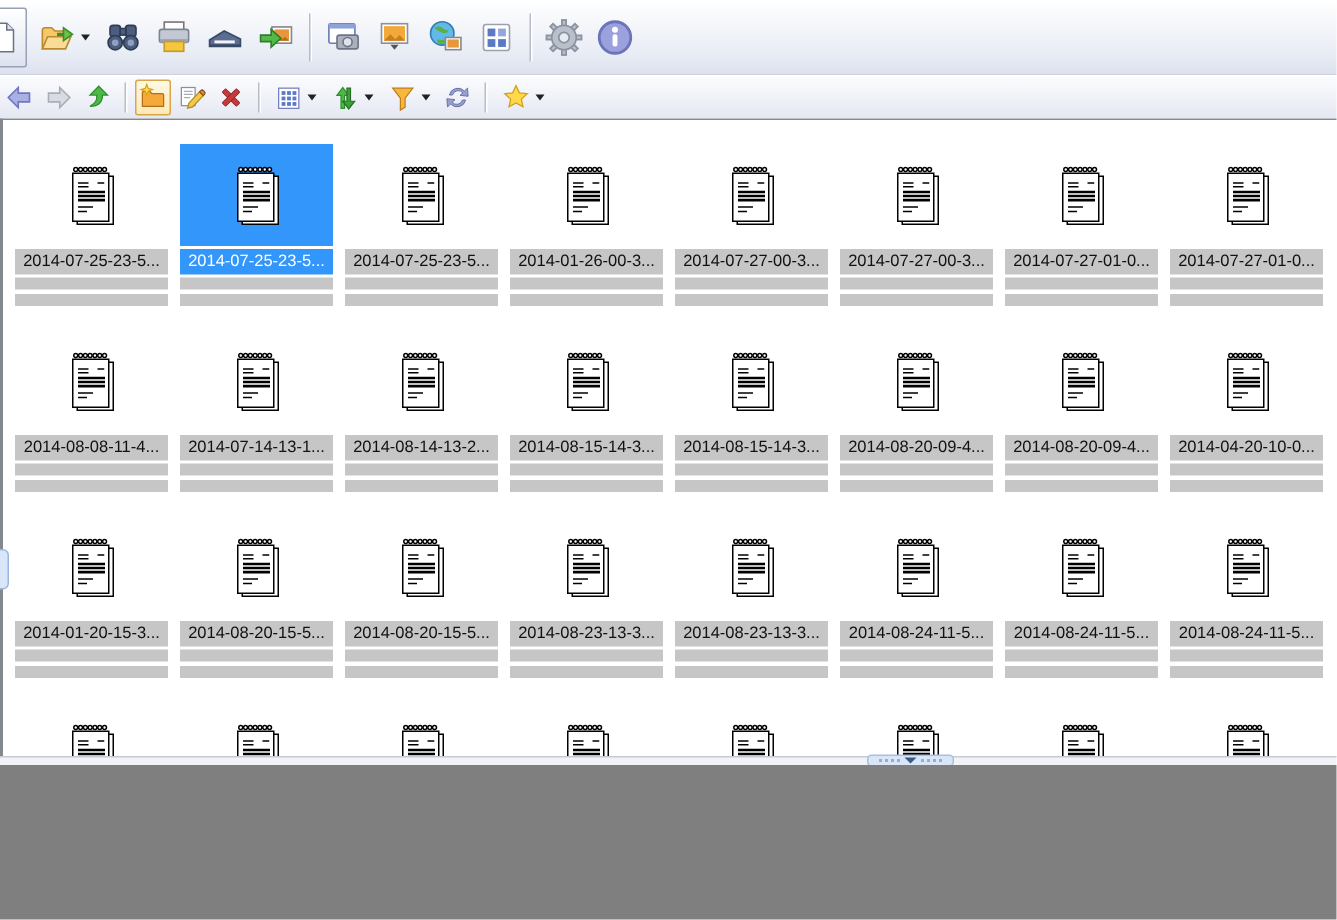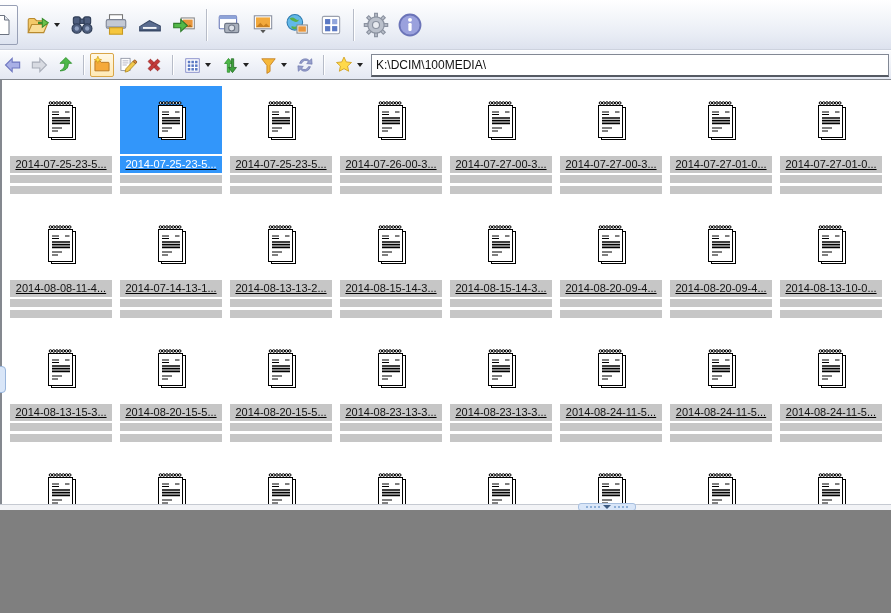--- a/index.html
+++ b/index.html
@@ -54,22 +54,21 @@
   }
   
   #browser-pane{
     position:absolute;left:0;top:79px;width:891px;height:425px;
     background:#ffffff;box-sizing:border-box;
     border-top:1px solid #84888f;border-left:2px solid #84888f;
     overflow:hidden;
   }
   #grid{
     display:grid;grid-template-columns:repeat(8,110px);grid-auto-rows:124px;
-    padding:6px 0 0 4px;
-    text-decoration:underline;
+    padding:16px 0 0 4px;
   }
   .cell{width:110px;}
   .cell .inner{margin:0 4px;width:102px;}
   .icon-area{
     height:68px;margin-bottom:2px;
     display:flex;align-items:center;justify-content:center;
   }
   .file-label{
     box-sizing:border-box;height:17px;line-height:15px;padding:1px 2px;
     background:#c6c6c6;color:#111;font-size:11px;text-align:center;
@@ -339,21 +338,20 @@
 
     <span class="sep2"></span>
 
     <button class="tbtn tb2 drop-wide2">
       <svg width="20" height="20" viewBox="0 0 24 24">
         <path d="M12 2.5 l2.7 5.8 6.3 .7 -4.7 4.3 1.3 6.2 L12 16.4 6.4 19.5 7.7 13.3 3 9 l6.3 -.7z" fill="#ffd94a" stroke="#cf9e1c"></path>
       </svg>
       <span class="caret"></span>
     </button>
 
-    <input id="address-input" type="text" value="K:\DCIM\100MEDIA\" style="">
   </div>
 
   <div id="browser-pane">
     <div id="grid">
   <div class="cell">
     <div class="inner">
       <div class="icon-area">
         <svg width="36" height="44" viewBox="0 0 36 44">
           <rect x="8.5" y="9.5" width="24" height="32" fill="#fff" stroke="#000"></rect>
           <rect x="5.5" y="7.5" width="24" height="32" fill="#fff" stroke="#000"></rect>
@@ -458,21 +456,21 @@
           </g>
           <g stroke="#000" stroke-width="1" fill="none">
             <path d="M9 14 h7 M9 16.5 h7 M22 14 h4.5"></path>
             <path d="M9 30 h10 M9 33 h6"></path>
           </g>
           <g stroke="#000" stroke-width="1.7" fill="none">
             <path d="M9 20 h18 M9 22.7 h18 M9 25.4 h18"></path>
           </g>
         </svg>
       </div>
-      <div class="file-label">2014-07-26-00-3...</div>
+      <div class="file-label">2014-01-26-00-3...</div>
       <div class="meta-bar m1"></div>
       <div class="meta-bar m2"></div>
     </div>
   </div>
 
   <div class="cell">
     <div class="inner">
       <div class="icon-area">
         <svg width="36" height="44" viewBox="0 0 36 44">
           <rect x="8.5" y="9.5" width="24" height="32" fill="#fff" stroke="#000"></rect>
@@ -668,21 +666,21 @@
           </g>
           <g stroke="#000" stroke-width="1" fill="none">
             <path d="M9 14 h7 M9 16.5 h7 M22 14 h4.5"></path>
             <path d="M9 30 h10 M9 33 h6"></path>
           </g>
           <g stroke="#000" stroke-width="1.7" fill="none">
             <path d="M9 20 h18 M9 22.7 h18 M9 25.4 h18"></path>
           </g>
         </svg>
       </div>
-      <div class="file-label">2014-08-13-13-2...</div>
+      <div class="file-label">2014-08-14-13-2...</div>
       <div class="meta-bar m1"></div>
       <div class="meta-bar m2"></div>
     </div>
   </div>
 
   <div class="cell">
     <div class="inner">
       <div class="icon-area">
         <svg width="36" height="44" viewBox="0 0 36 44">
           <rect x="8.5" y="9.5" width="24" height="32" fill="#fff" stroke="#000"></rect>
@@ -818,51 +816,51 @@
           </g>
           <g stroke="#000" stroke-width="1" fill="none">
             <path d="M9 14 h7 M9 16.5 h7 M22 14 h4.5"></path>
             <path d="M9 30 h10 M9 33 h6"></path>
           </g>
           <g stroke="#000" stroke-width="1.7" fill="none">
             <path d="M9 20 h18 M9 22.7 h18 M9 25.4 h18"></path>
           </g>
         </svg>
       </div>
-      <div class="file-label">2014-08-13-10-0...</div>
-      <div class="meta-bar m1"></div>
-      <div class="meta-bar m2"></div>
-    </div>
-  </div>
-
-  <div class="cell">
-    <div class="inner">
-      <div class="icon-area">
-        <svg width="36" height="44" viewBox="0 0 36 44">
-          <rect x="8.5" y="9.5" width="24" height="32" fill="#fff" stroke="#000"></rect>
-          <rect x="5.5" y="7.5" width="24" height="32" fill="#fff" stroke="#000"></rect>
-          <g stroke="#000" fill="#fff">
-            <circle cx="7.5" cy="5" r="1.3"></circle>
-                  <circle cx="10.7" cy="5" r="1.3"></circle>
-            <circle cx="13.9" cy="5" r="1.3"></circle>
-                  <circle cx="17.1" cy="5" r="1.3"></circle>
-            <circle cx="20.3" cy="5" r="1.3"></circle>
-                  <circle cx="23.5" cy="5" r="1.3"></circle>
-            <circle cx="26.7" cy="5" r="1.3"></circle>
-          </g>
-          <g stroke="#000" stroke-width="1" fill="none">
-            <path d="M9 14 h7 M9 16.5 h7 M22 14 h4.5"></path>
-            <path d="M9 30 h10 M9 33 h6"></path>
-          </g>
-          <g stroke="#000" stroke-width="1.7" fill="none">
-            <path d="M9 20 h18 M9 22.7 h18 M9 25.4 h18"></path>
-          </g>
-        </svg>
-      </div>
-      <div class="file-label">2014-08-13-15-3...</div>
+      <div class="file-label">2014-04-20-10-0...</div>
+      <div class="meta-bar m1"></div>
+      <div class="meta-bar m2"></div>
+    </div>
+  </div>
+
+  <div class="cell">
+    <div class="inner">
+      <div class="icon-area">
+        <svg width="36" height="44" viewBox="0 0 36 44">
+          <rect x="8.5" y="9.5" width="24" height="32" fill="#fff" stroke="#000"></rect>
+          <rect x="5.5" y="7.5" width="24" height="32" fill="#fff" stroke="#000"></rect>
+          <g stroke="#000" fill="#fff">
+            <circle cx="7.5" cy="5" r="1.3"></circle>
+                  <circle cx="10.7" cy="5" r="1.3"></circle>
+            <circle cx="13.9" cy="5" r="1.3"></circle>
+                  <circle cx="17.1" cy="5" r="1.3"></circle>
+            <circle cx="20.3" cy="5" r="1.3"></circle>
+                  <circle cx="23.5" cy="5" r="1.3"></circle>
+            <circle cx="26.7" cy="5" r="1.3"></circle>
+          </g>
+          <g stroke="#000" stroke-width="1" fill="none">
+            <path d="M9 14 h7 M9 16.5 h7 M22 14 h4.5"></path>
+            <path d="M9 30 h10 M9 33 h6"></path>
+          </g>
+          <g stroke="#000" stroke-width="1.7" fill="none">
+            <path d="M9 20 h18 M9 22.7 h18 M9 25.4 h18"></path>
+          </g>
+        </svg>
+      </div>
+      <div class="file-label">2014-01-20-15-3...</div>
       <div class="meta-bar m1"></div>
       <div class="meta-bar m2"></div>
     </div>
   </div>
 
   <div class="cell">
     <div class="inner">
       <div class="icon-area">
         <svg width="36" height="44" viewBox="0 0 36 44">
           <rect x="8.5" y="9.5" width="24" height="32" fill="#fff" stroke="#000"></rect>

